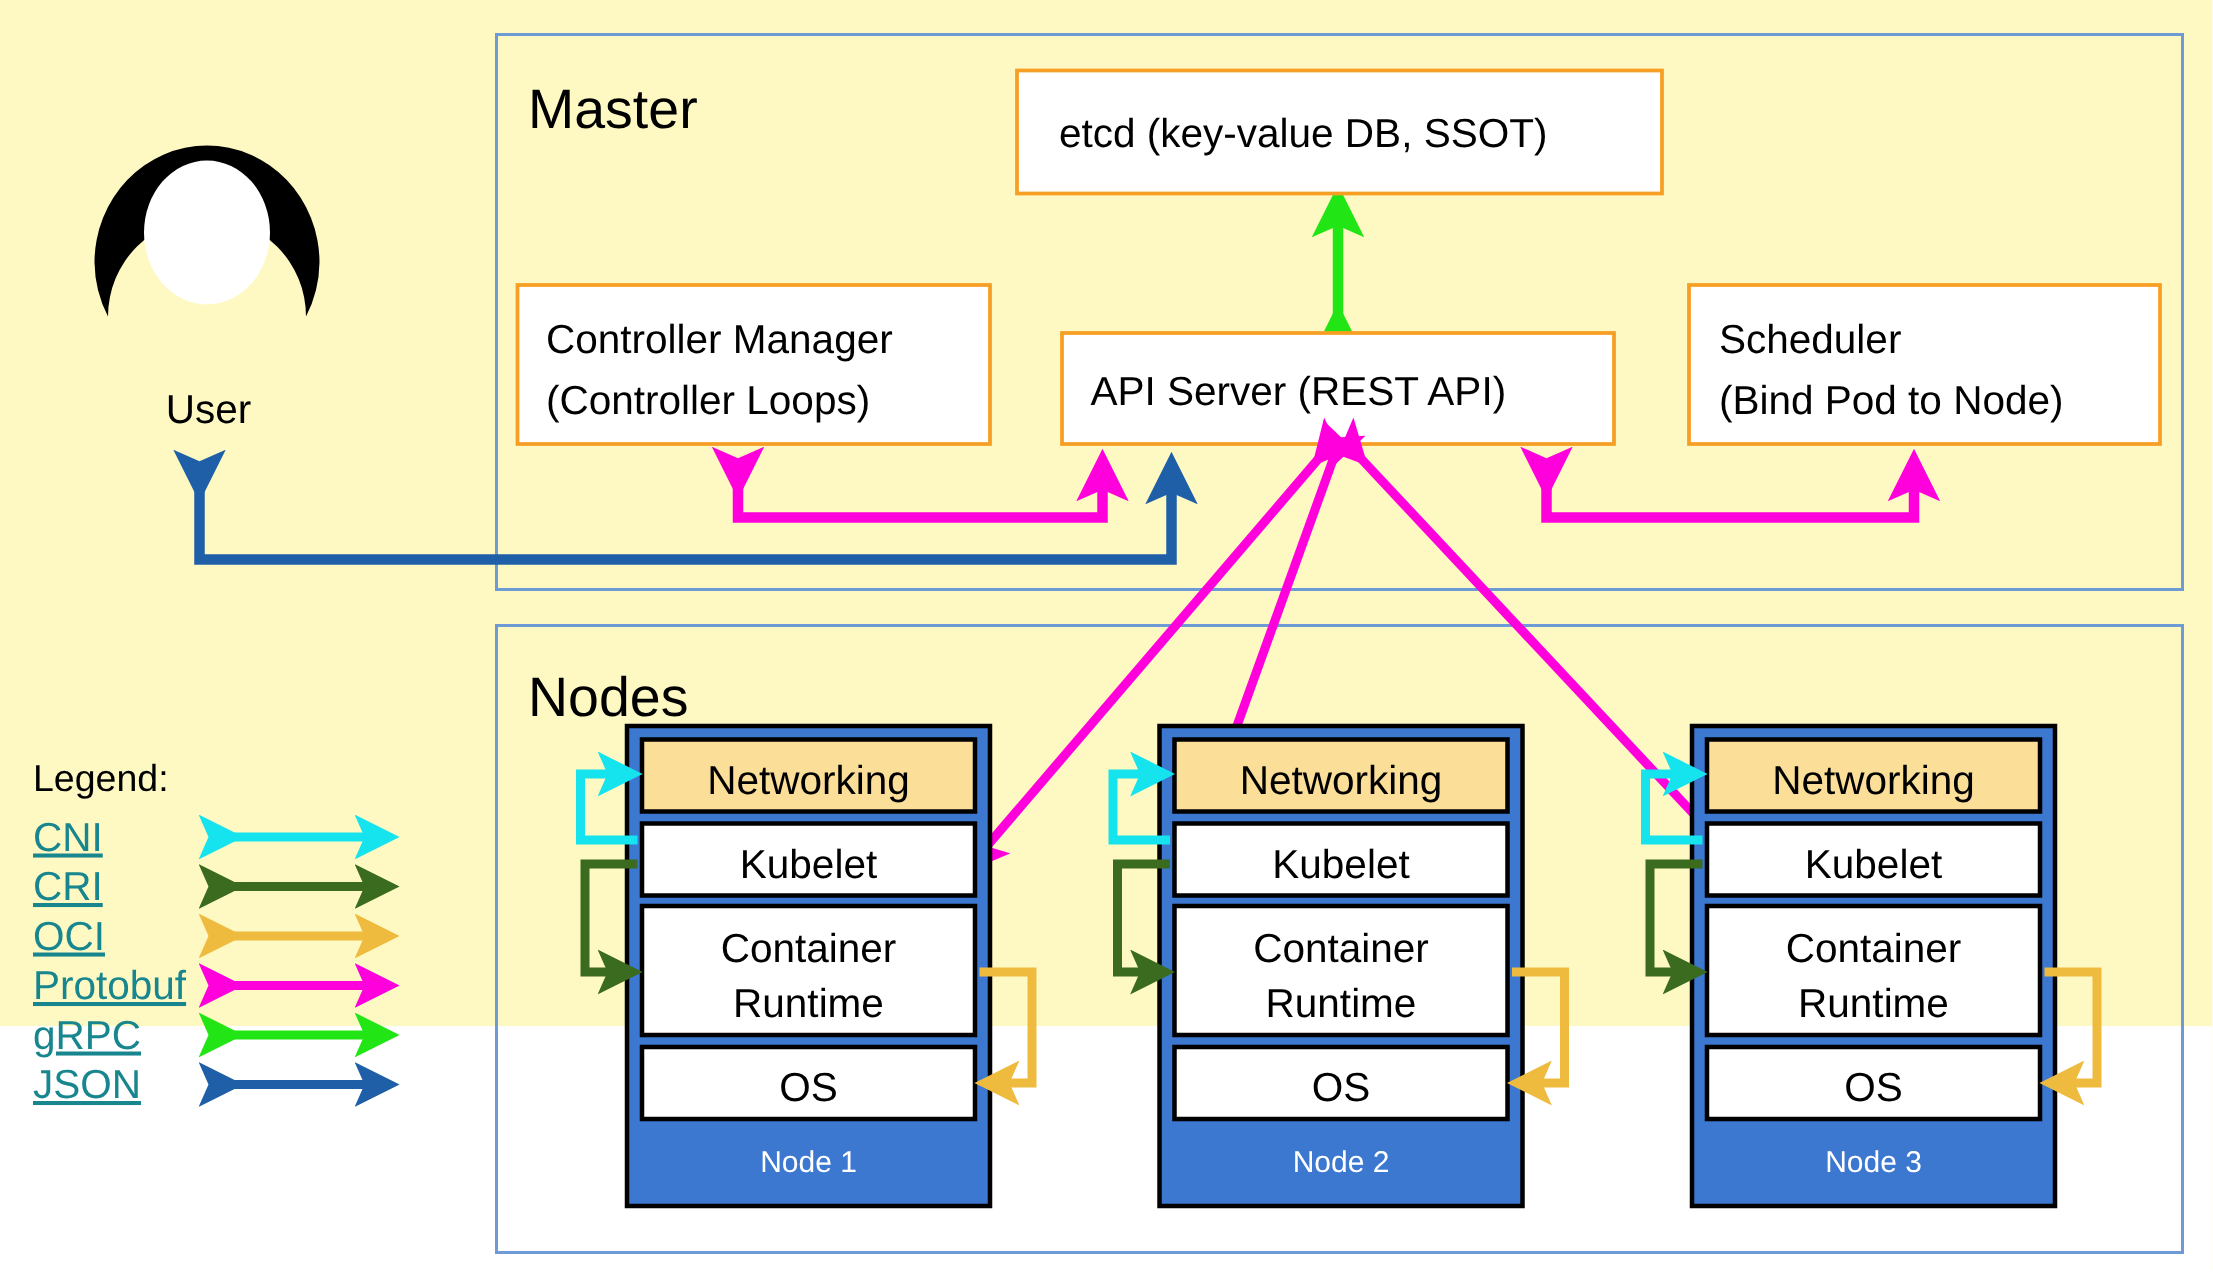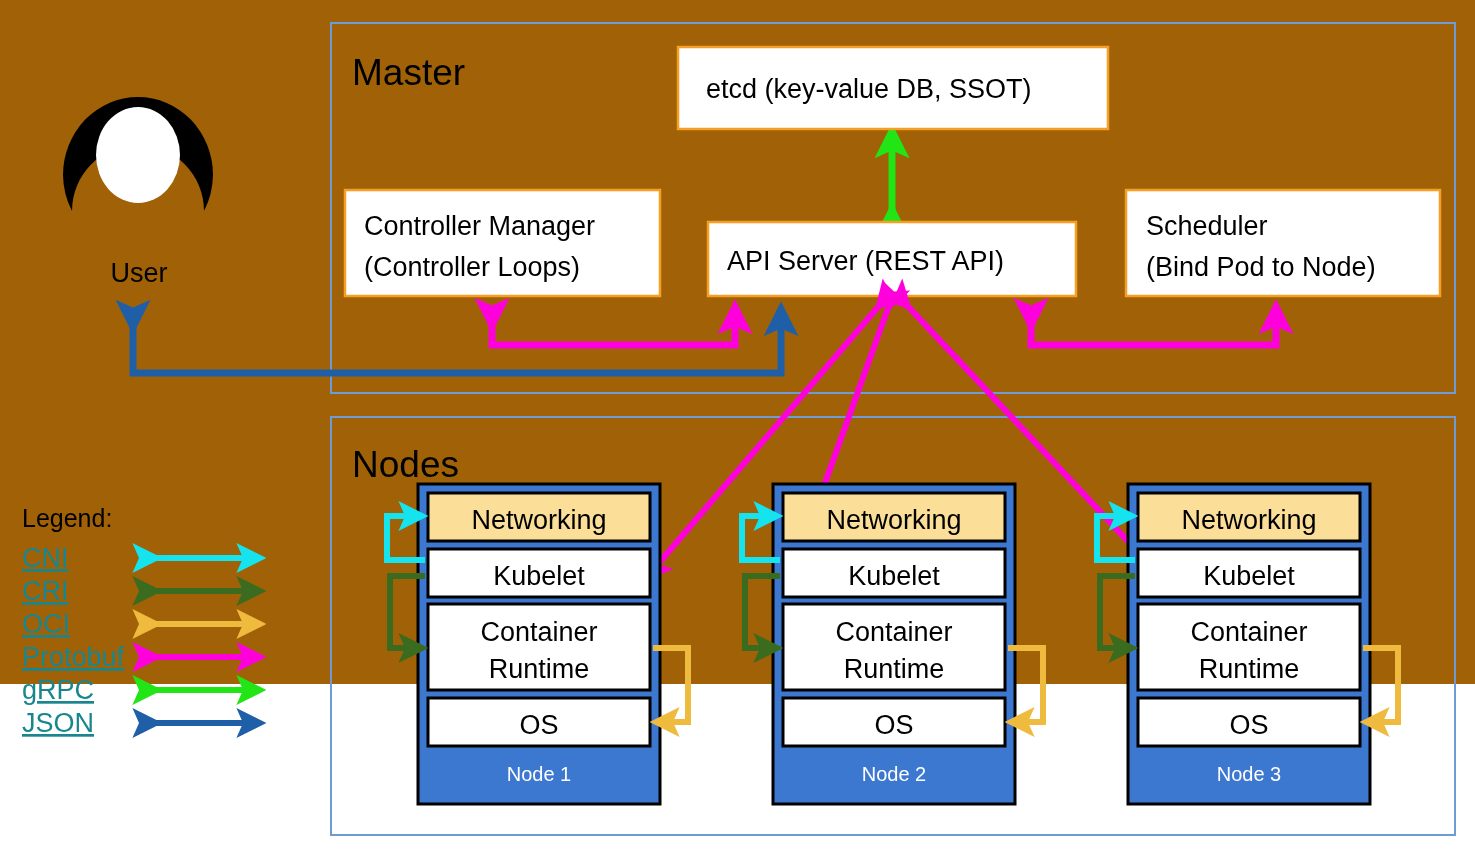--- a/index.html
+++ b/index.html
@@ -1,18 +1,18 @@
 <!DOCTYPE html>
 <html><head>
 <meta charset="utf-8">
 <style>
   html,body{margin:0;padding:0;background:#ffffff;}
   body{width:1475px;height:852px;overflow:hidden;
        font-family:"Liberation Sans","DejaVu Sans",sans-serif;}
-  #stage{position:relative;width:1475px;height:684px;background:#a16207;}
+  #stage{position:relative;width:1475px;height:684px;background:#fef9c3;}
   svg.layer{position:absolute;left:0;top:0;width:1475px;height:852px;}
   .panel{fill:none;stroke:#6E9BD6;stroke-width:2;}
   .panel-title{font-size:37px;fill:#000;}
   .mbox{fill:#ffffff;stroke:#F79F24;stroke-width:2.5;}
   .mbox-label{font-size:27px;fill:#000;}
   .nodeframe{fill:#3C77D0;stroke:#000000;stroke-width:3;}
   .ninner{fill:#ffffff;stroke:#000000;stroke-width:3;}
   .ninner-net{fill:#FBDE98;stroke:#000000;stroke-width:3;}
   .ninner-label{font-size:27px;fill:#000;text-anchor:middle;}
   .node-name{font-size:20px;fill:#ffffff;text-anchor:middle;}

